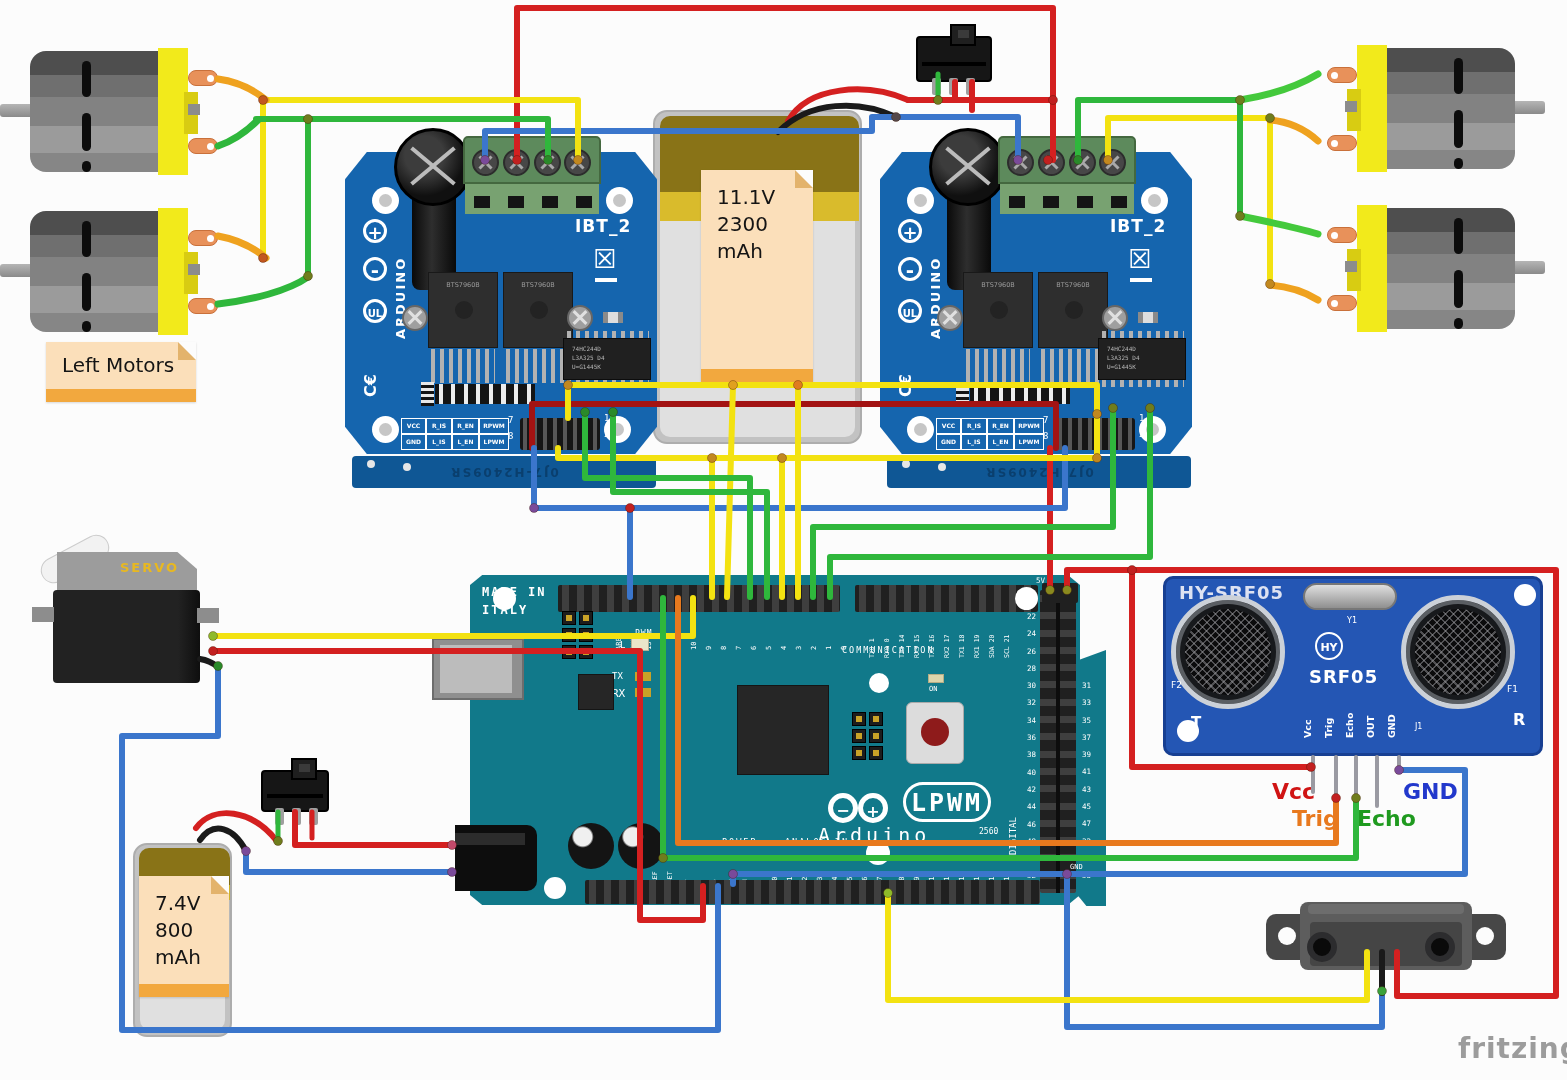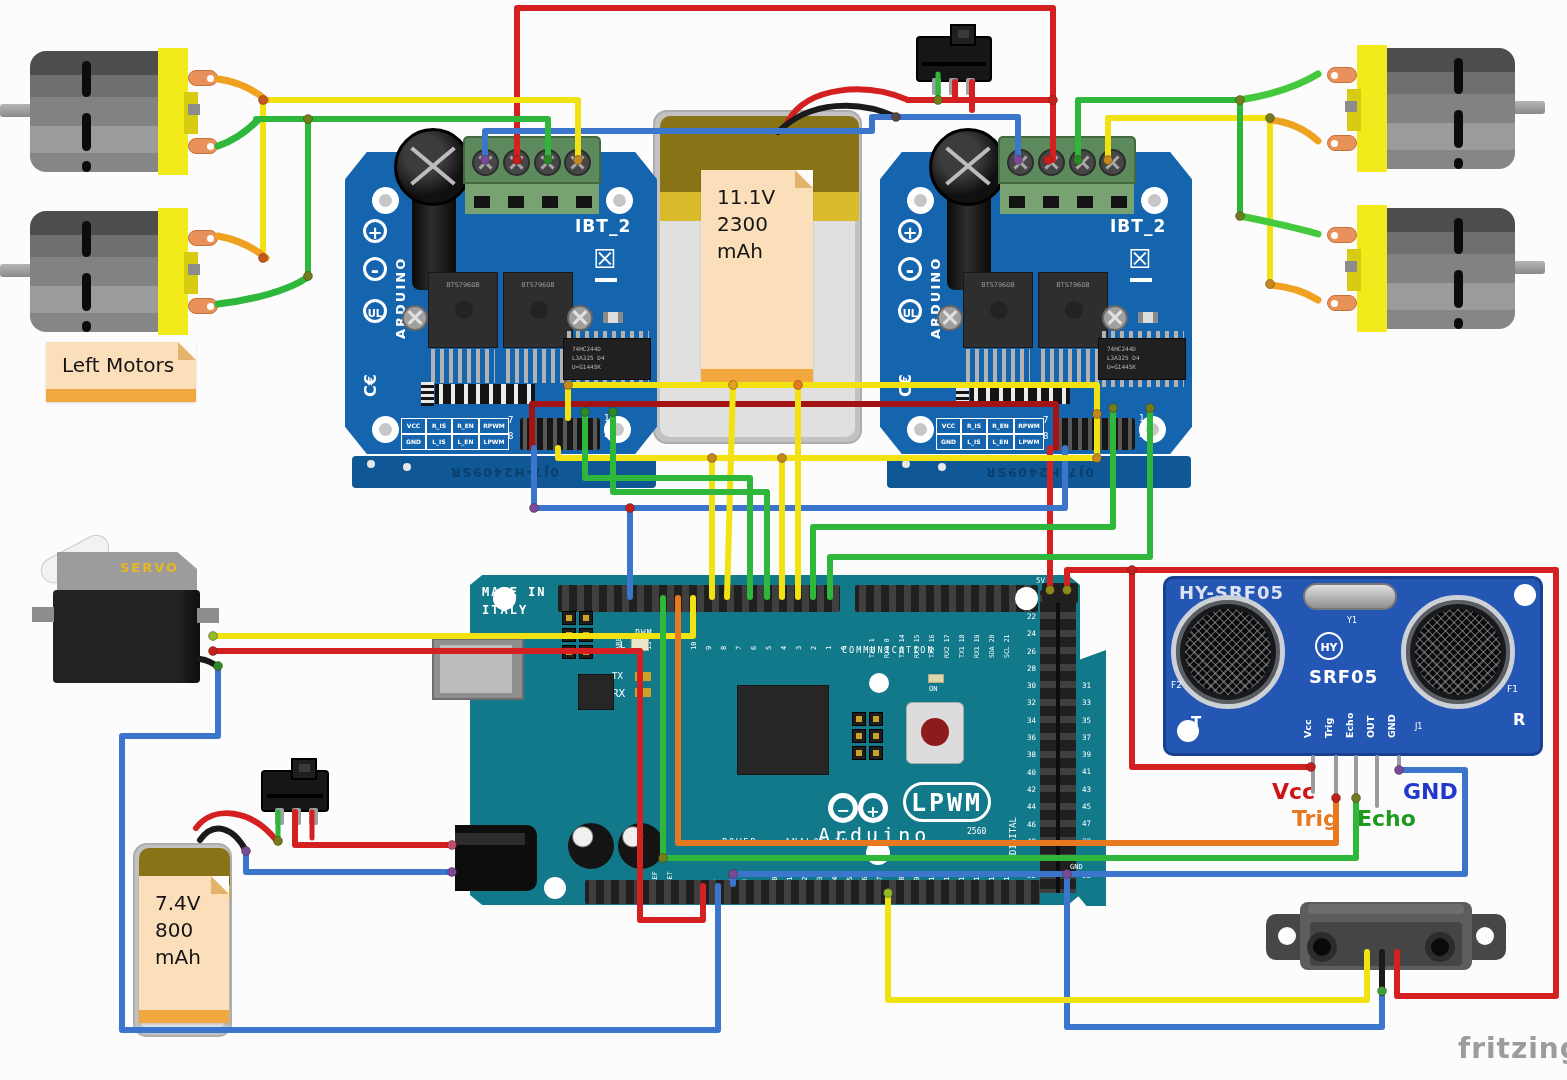--- a/index.html
+++ b/index.html
@@ -392,21 +392,21 @@
       </div>
     <i class="groove"></i>
     <i class="spin" style="left:12px"></i>
     <i class="spin" style="left:29px"></i>
     <i class="spin" style="left:46px"></i>
   </div>
   <div class="batt" style="left:133px;top:843px;width:99px;height:194px">
     <div class="inner"></div>
     <div class="gold" style="left:4px;top:3px;width:91px;height:52px"></div>
   </div>
-  <div class="note" style="left:139px;top:876px;width:90px;height:147px">
+  <div class="note" style="left:139px;top:876px;width:90px;height:121px">
     <i class="fold"></i>
     <span class="ntxt">7.4V
 800
 mAh</span>
     <i class="strip"></i>
   </div>
 
   <div style="left:470px;top:575px;width:640px;height:332px">
     <div class="aboard" style="left:0;top:0;width:610px;height:330px"></div>
     <div style="left:608px;top:75px;width:28px;height:256px;background:#11798a;clip-path:polygon(0 4%,100% 0,100% 100%,30% 100%,0 96%)"></div>
@@ -480,21 +480,21 @@
     <i style="left:458px;top:99px;width:16px;height:9px;background:#ddd5ab;border:1px solid #b5ad85"></i>
     <span class="wtxt" style="left:459px;top:110px;font-size:7px">ON</span>
     <div style="left:399px;top:98px;width:20px;height:20px;border-radius:50%;background:#fff"></div>
     <div style="left:545px;top:12px;width:23px;height:23px;border-radius:50%;background:#fff"></div>
     <div style="left:396px;top:266px;width:24px;height:24px;border-radius:50%;background:#fff"></div>
     <div style="left:74px;top:302px;width:22px;height:22px;border-radius:50%;background:#fff"></div>
     <div style="left:358px;top:218px;width:30px;height:30px;border-radius:50%;border:5px solid #fff;color:#fff;font-weight:bold;text-align:center;line-height:26px;font-size:16px">−</div>
     <div style="left:388px;top:218px;width:30px;height:30px;border-radius:50%;border:5px solid #fff;color:#fff;font-weight:bold;text-align:center;line-height:28px;font-size:16px">+</div>
     <div style="left:433px;top:207px;width:88px;height:40px;border:3px solid #fff;border-radius:22px;color:#fff;font-size:25px;font-weight:bold;letter-spacing:3px;text-align:center;line-height:36px;font-family:'DejaVu Sans Mono',monospace"><span style="position:static">LPWM</span></div>
     <span style="left:348px;top:248px;color:#fff;font-size:20px;letter-spacing:4px;font-family:'DejaVu Sans Mono',monospace">Arduino</span>
-    <span class="wtxt" style="left:497px;top:252px;font-size:8px">2560</span>
+    <span class="wtxt" style="left:509px;top:252px;font-size:8px">2560</span>
     <span class="vtext" style="left:538px;top:195px;height:85px;font-size:9px;font-family:'DejaVu Sans Mono',monospace;font-weight:normal">DIGITAL</span>
     <div class="dblhdr" style="left:570px;top:15px;width:36px;height:303px"></div>
     <div class="numcol" style="left:544px;top:33px;width:22px;text-align:right">22
 24
 26
 28
 30
 32
 34
 36

